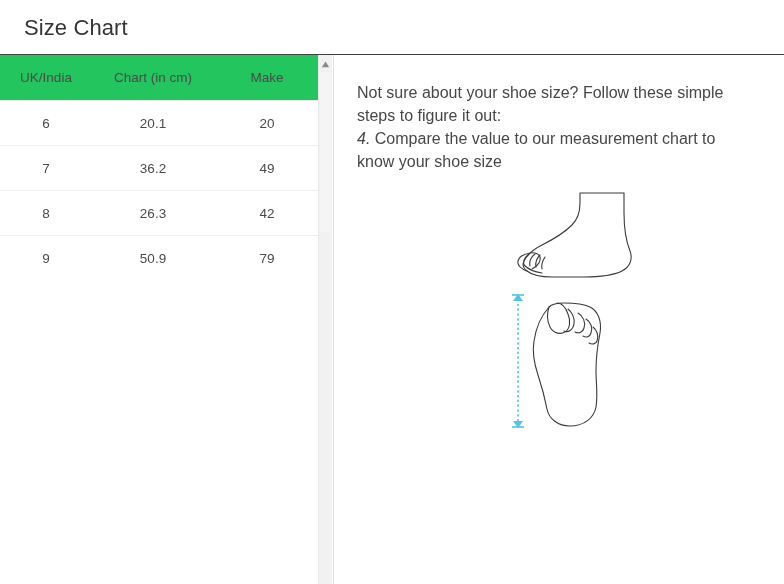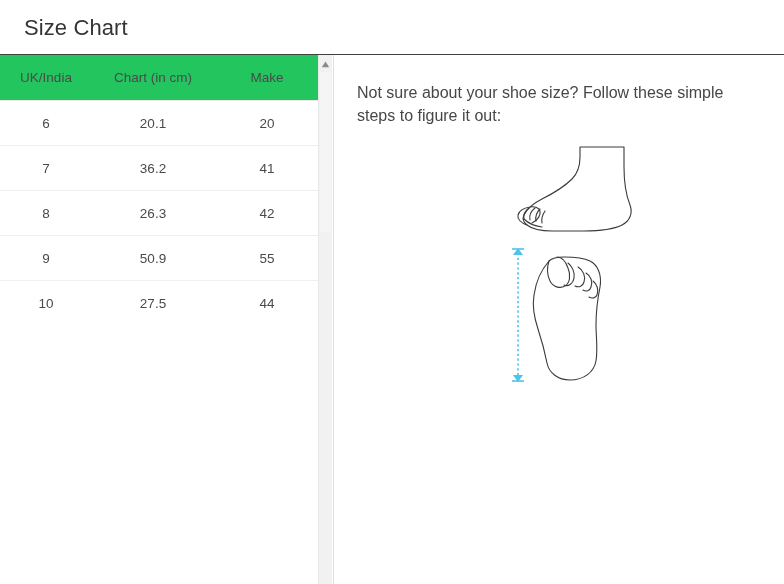--- a/index.html
+++ b/index.html
@@ -195,56 +195,55 @@
           </thead>
           <tbody>
             <tr>
               <td>6</td>
               <td>20.1</td>
               <td>20</td>
             </tr>
             <tr>
               <td>7</td>
               <td>36.2</td>
-              <td>41</td>
+              <td>49</td>
             </tr>
             <tr>
               <td>8</td>
               <td>26.3</td>
               <td>42</td>
             </tr>
             <tr>
               <td>9</td>
               <td>50.9</td>
-              <td>55</td>
-            </tr>
-            <tr>
-              <td>10</td>
-              <td>27.5</td>
-              <td>44</td>
+              <td>79</td>
             </tr>
           </tbody>
         </table>
       </div>
 
       <div class="scrollbar">
         <div class="sb-arrow-up">
           <svg width="9" height="7" viewBox="0 0 9 7" aria-hidden="true">
             <polygon points="4.5,0.6 8.2,6.2 0.8,6.2" fill="#8a8a8a"></polygon>
           </svg>
         </div>
         <div class="sb-thumb"></div>
       </div>
     </div>
 
     <div class="info-panel">
 
       <div class="intro">Not sure about your shoe size? Follow these simple steps to figure it out:</div>
 
       <ul class="steps">
+        <li>
+          <span class="step-num">4.</span>
+          <span>Compare the value to our measurement chart to know your shoe size</span>
+        </li>
       </ul>
 
       <div class="figures">
 
         <div class="fig-side">
           <svg width="130" height="90" viewBox="0 0 130 90" aria-hidden="true">
             <g fill="none" stroke="#3a3a3a" stroke-width="1.1" stroke-linejoin="round" stroke-linecap="round">
 
               <path d="M68 2 L112 2 L112 22 C112 38 114 50 118 60 C121 68 118 76 110 80
                        C100 85 86 86 72 86 L40 86

